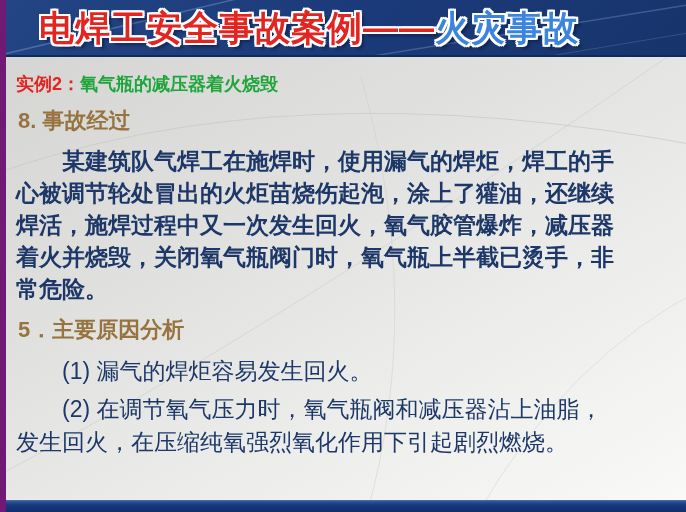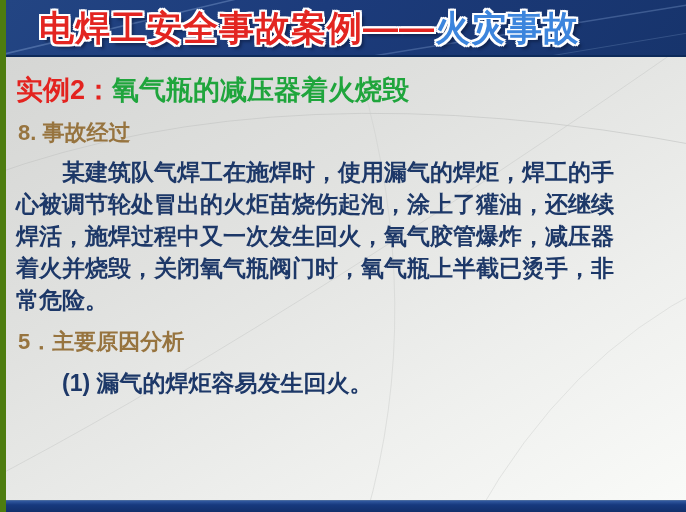--- a/index.html
+++ b/index.html
@@ -4,21 +4,21 @@
 <style>
   * { margin: 0; padding: 0; box-sizing: border-box; }
   html, body { background: #ffffff; }
   body {
     font-family: "Liberation Sans", "DejaVu Sans", sans-serif;
     width: 686px; height: 512px;
   }
   .stage {
     position: relative;
     width: 686px; height: 512px;
-    background: #4d7c0f;
+    background: #701a75;
     overflow: hidden;
   }
   .slide {
     position: absolute;
     left: 6px; top: 0; right: 0; bottom: 0;
   }
   
   .header {
     position: relative;
     height: 57px;
@@ -49,47 +49,46 @@
   
   .content {
     position: relative;
     height: 443px;
     background: linear-gradient(150deg, #d5d6d4 0%, #e0e1df 35%, #eeefed 70%, #f9faf8 100%);
     padding: 13px 24px 0 10px;
     overflow: hidden;
   }
   .content-inner { position: relative; z-index: 2; }
   .case-heading {
-    font-size: 27px;
+    font-size: 18px;
     font-weight: bold;
     margin: 2px 0 10px 0;
     white-space: nowrap;
   }
   .case-label { color: #e3231f; }
   .case-title { color: #1fa53c; }
   .section-heading {
     font-size: 22px;
     font-weight: bold;
     color: #97743f;
     margin: 0 0 9px 2px;
   }
   .body-paragraph {
     font-size: 23px;
     font-weight: bold;
     color: #1d3868;
     line-height: 32px;
     white-space: pre-wrap;
     text-indent: 2em;
     margin-bottom: 10px;
-    font-family: Liberation Serif, serif;
   }
   .section2-heading { margin-top: 4px; margin-bottom: 10px; }
   .cause-point {
     font-size: 23px;
-    font-weight: bold;
+    font-weight: normal;
     color: #1d3868;
     line-height: 33px;
     white-space: pre-wrap;
     text-indent: 2em;
     margin-bottom: 5px;
   }
   
   .footer-strip {
     position: absolute;
     left: 0; right: 0; bottom: 0;
@@ -139,18 +138,20 @@
 
         <div class="body-paragraph">某建筑队气焊工在施焊时，使用漏气的焊炬，焊工的手
 心被调节轮处冒出的火炬苗烧伤起泡，涂上了獾油，还继续
 焊活，施焊过程中又一次发生回火，氧气胶管爆炸，减压器
 着火并烧毁，关闭氧气瓶阀门时，氧气瓶上半截已烫手，非
 常危险。</div>
 
         <div class="section-heading section2-heading">5．主要原因分析</div>
 
         <div class="cause-point">(1) 漏气的焊炬容易发生回火。</div>
+        <div class="cause-point">(2) 在调节氧气压力时，氧气瓶阀和减压器沾上油脂，
+发生回火，在压缩纯氧强烈氧化作用下引起剧烈燃烧。</div>
       </div>
     </div>
 
     <div class="footer-strip"></div>
   </div>
 </div>
 
 </body></html>

